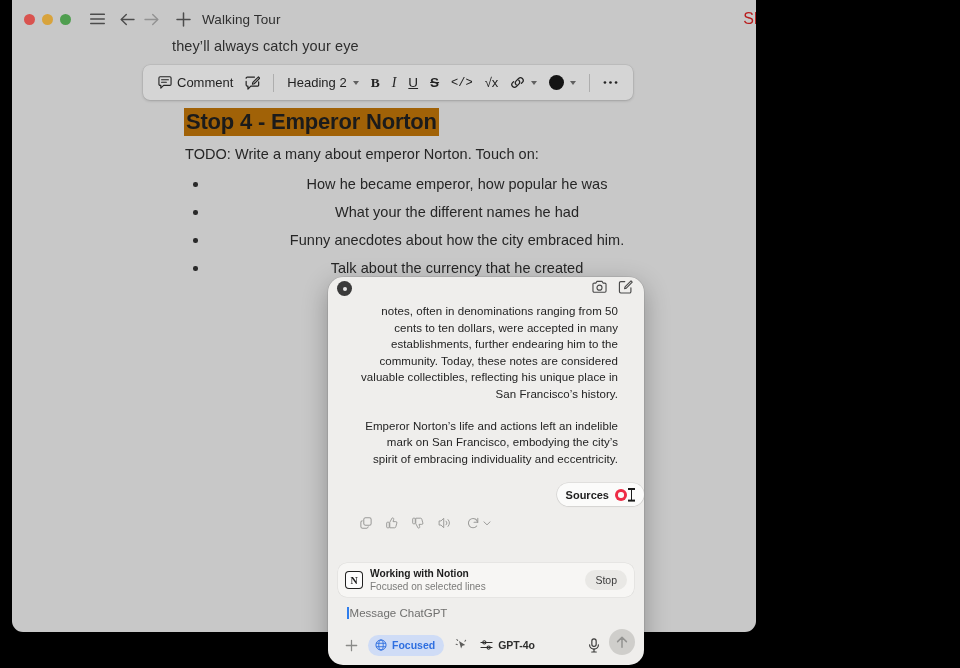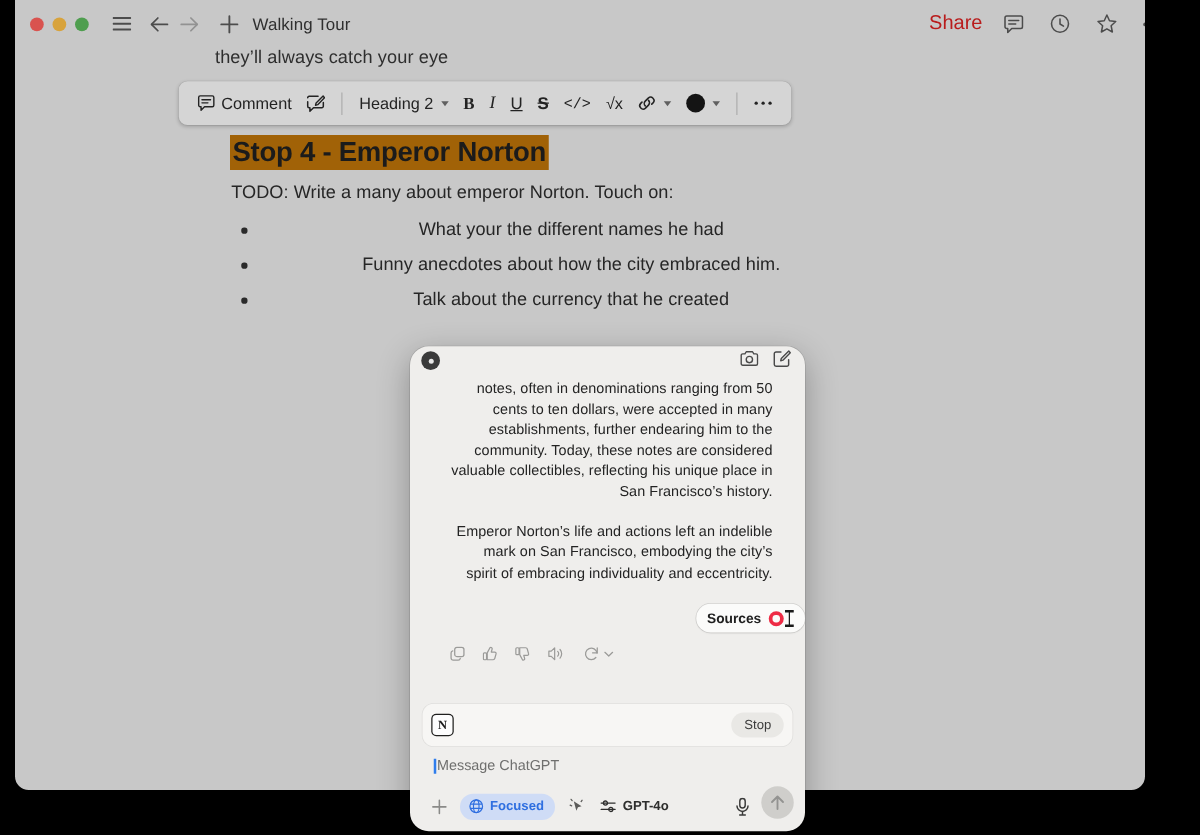--- a/index.html
+++ b/index.html
@@ -18,21 +18,21 @@
     width: 960px;
     height: 668px;
     background: #000000;
   }
 
   
   .app-window {
     position: absolute;
     left: 12px;
     top: 0px;
-    width: 904px;
+    width: 744px;
     height: 632px;
     background: #c8c8c8;
     border-radius: 0 0 11px 11px;
     overflow: hidden;
   }
 
   
   .titlebar {
     position: absolute;
     left: 0; top: 0;
@@ -590,20 +590,21 @@
             <circle cx="8.5" cy="2.5" r="1.5" fill="currentColor"></circle>
             <circle cx="14.8" cy="2.5" r="1.5" fill="currentColor"></circle>
           </svg>
         </div>
       </div>
 
       <div class="doc-heading">Stop 4 - Emperor Norton</div>
       <div class="doc-todo">TODO: Write a many about emperor Norton. Touch on:</div>
 
       <ul class="bullets">
+        <li>How he became emperor, how popular he was</li>
         <li>What your the different names he had</li>
         <li>Funny anecdotes about how the city embraced him.</li>
         <li>Talk about the currency that he created</li>
       </ul>
     </div>
   </div>
 
   <div class="gpt-panel">
 
     <div class="gpt-header">
@@ -667,20 +668,24 @@
           </svg>
           <svg width="8" height="5" viewBox="0 0 9 6">
             <path d="M0.8 1 L4.5 4.6 L8.2 1" fill="none" stroke="currentColor" stroke-width="1.2" stroke-linecap="round" stroke-linejoin="round"></path>
           </svg>
         </span>
       </div>
     </div>
 
     <div class="working-bar">
       <div class="notion-ico">N</div>
+      <div class="working-text">
+        <div class="working-title">Working with Notion</div>
+        <div class="working-sub">Focused on selected lines</div>
+      </div>
       <div class="stop-btn">Stop</div>
     </div>
 
     <div class="composer">
       <div class="composer-input">
         <span class="text-caret"></span>
         <span>Message ChatGPT</span>
       </div>
 
       <div class="composer-row">

